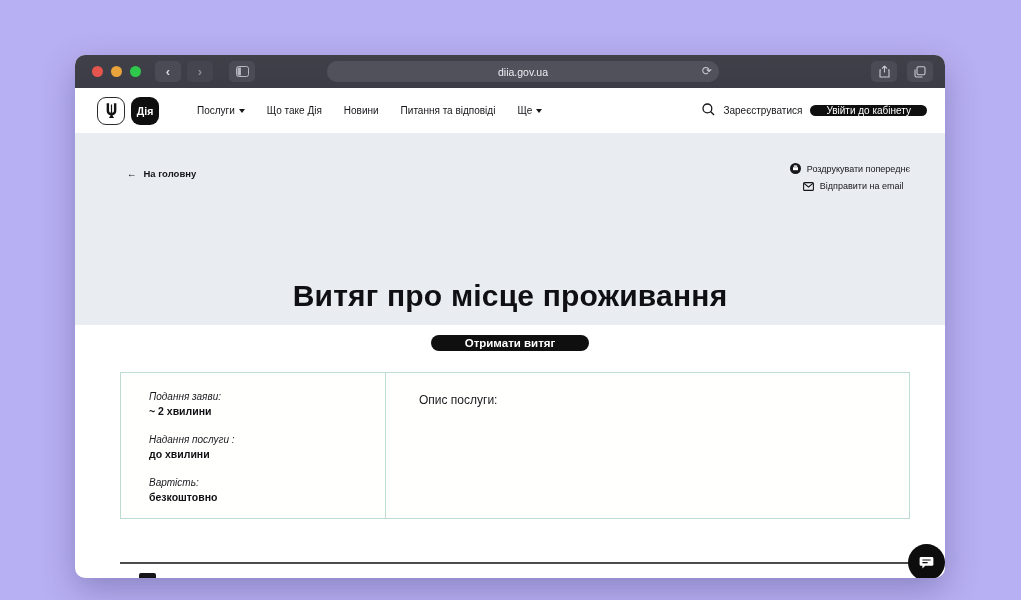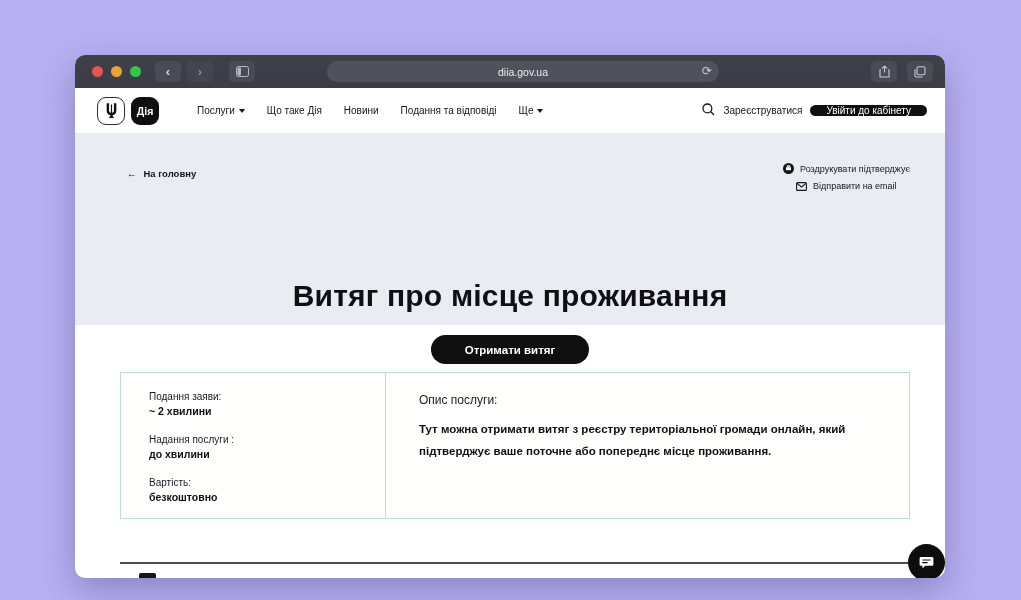--- a/index.html
+++ b/index.html
@@ -74,31 +74,31 @@
     display:flex;align-items:center;gap:7px;
   }
   .hero-links{position:absolute;right:35px;top:30px;display:flex;flex-direction:column;gap:7px;align-items:flex-start;}
   .hero-link{font-size:9px;color:#15151a;display:flex;align-items:center;gap:6px;}
   .hero-title{
     position:absolute;left:0;right:0;top:146px;text-align:center;
     font-size:30px;font-weight:700;color:#101014;letter-spacing:.2px;margin:0;
   }
   .cta-btn{
     position:absolute;left:50%;transform:translateX(-50%);top:202px;
-    width:158px;height:29px;border-radius:15px;background:#0f0f0f;color:#fff;
+    width:158px;height:16px;border-radius:15px;background:#0f0f0f;color:#fff;
     font-size:11.5px;font-weight:700;display:flex;align-items:center;justify-content:center;
   }
   
   .card{
     position:absolute;left:45px;top:317px;width:790px;height:147px;
     border:1px solid #bcdcd4;background:#fffffe;box-sizing:border-box;display:flex;
   }
   .card-left{width:265px;border-right:1px solid #bcdcd4;box-sizing:border-box;padding:16px 20px 0 28px;}
   .fact{margin-bottom:12px;}
-  .fact-label{font-size:10px;color:#1a1a1f;line-height:1.5;}
+  .fact-label{font-size:10px;color:#1a1a1f;line-height:1.5;font-style:italic;}
   .fact-value{font-size:10.5px;font-weight:700;color:#101014;line-height:1.5;}
   .card-right{flex:1;padding:20px 40px 0 33px;}
   .desc-label{font-size:12px;color:#1a1a1f;}
   .desc-text{font-size:11.5px;font-weight:600;color:#101014;line-height:1.9;margin-top:12px;max-width:450px;}
   
   .rule{position:absolute;left:45px;top:507px;width:812px;height:1.6px;background:#4c4c4c;}
   .chat-btn{
     position:absolute;left:833px;top:489px;width:37px;height:37px;border-radius:50%;
     background:#0d0d0d;display:flex;align-items:center;justify-content:center;
   }
@@ -159,21 +159,21 @@
           <span>Послуги</span>
           <span class="caret"></span>
         </div>
       <div class="menu-item">
           <span>Що таке Дія</span>
         </div>
       <div class="menu-item">
           <span>Новини</span>
         </div>
       <div class="menu-item">
-          <span>Подання та відповіді</span>
+          <span>Питання та відповіді</span>
         </div>
       <div class="menu-item">
           <span>Ще</span>
           <span class="caret"></span>
         </div>
     </div>
     <div class="nav-right">
       <span>
         <svg width="13" height="13" viewBox="0 0 13 13">
             <circle cx="5.4" cy="5.4" r="4.4" fill="none" stroke="#15151a" stroke-width="1.3"></circle>
@@ -190,21 +190,21 @@
       <span>←</span>
       <span>На головну</span>
     </div>
     <div class="hero-links">
       <div class="hero-link">
         <svg width="11" height="11" viewBox="0 0 11 11">
             <circle cx="5.5" cy="5.5" r="5.5" fill="#15151a"></circle>
             <rect x="3" y="4.2" width="5" height="3" fill="#fff"></rect>
             <rect x="3.8" y="2.4" width="3.4" height="1.4" fill="#fff"></rect>
           </svg>
-        <span>Роздрукувати підтверджує</span>
+        <span>Роздрукувати попереднє</span>
       </div>
       <div class="hero-link" style="margin-left:13px">
         <svg width="11" height="9" viewBox="0 0 11 9">
             <rect x="0.6" y="0.6" width="9.8" height="7.8" rx="1" fill="none" stroke="#15151a" stroke-width="1.1"></rect>
             <path d="M1 1.4 L5.5 5 L10 1.4" fill="none" stroke="#15151a" stroke-width="1.1"></path>
           </svg>
         <span>Відправити на email</span>
       </div>
     </div>
     <h1 class="hero-title">Витяг про місце проживання</h1>
@@ -221,21 +221,20 @@
         <div class="fact-label">Надання послуги :</div>
         <div class="fact-value">до хвилини</div>
       </div>
       <div class="fact">
         <div class="fact-label">Вартість:</div>
         <div class="fact-value">безкоштовно</div>
       </div>
     </div>
     <div class="card-right">
       <div class="desc-label">Опис послуги:</div>
-      <div class="desc-text">Тут можна отримати витяг з реєстру територіальної громади онлайн, який підтверджує ваше поточне або попереднє місце проживання.</div>
     </div>
   </div>
 
   <div class="rule"></div>
   <div class="footer-partial"></div>
   <div class="chat-btn">
     <svg width="15" height="14" viewBox="0 0 15 14">
       <path d="M2 1 h11 a1.4 1.4 0 0 1 1.4 1.4 v6 a1.4 1.4 0 0 1 -1.4 1.4 H6.2 L3.4 12.6 V9.8 H2 A1.4 1.4 0 0 1 .6 8.4 v-6 A1.4 1.4 0 0 1 2 1 z" fill="#fff"></path>
       <line x1="3.4" y1="4" x2="11.6" y2="4" stroke="#0d0d0d" stroke-width="1.1"></line>
       <line x1="3.4" y1="6.6" x2="8.6" y2="6.6" stroke="#0d0d0d" stroke-width="1.1"></line>

